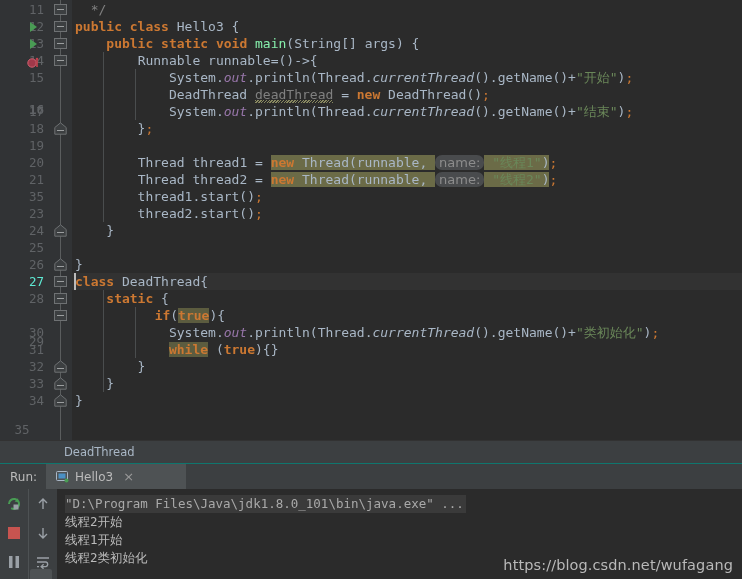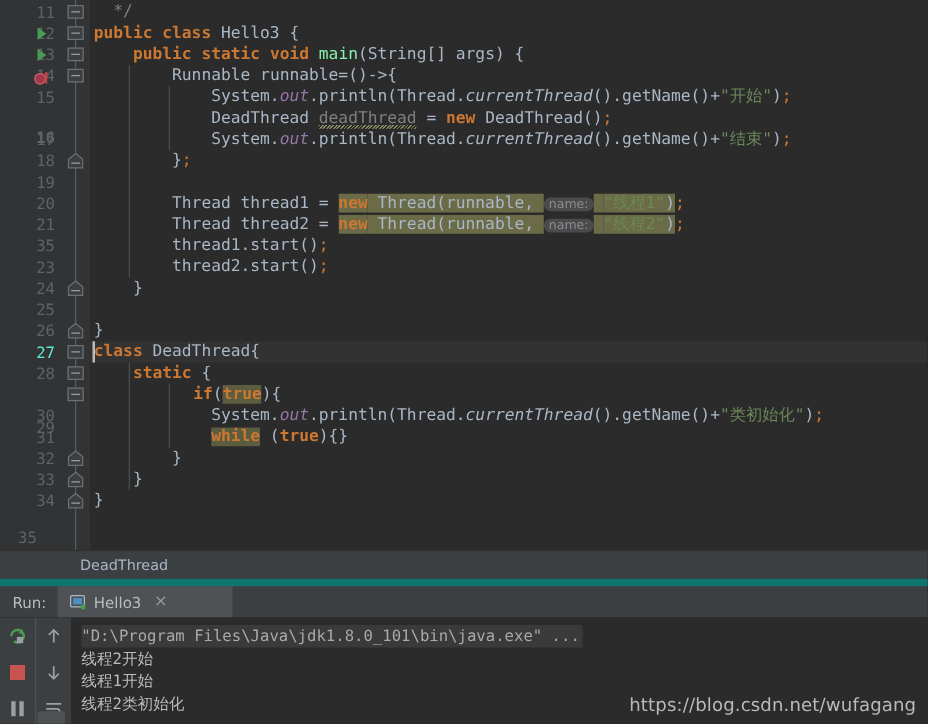--- a/index.html
+++ b/index.html
@@ -152,21 +152,21 @@
     opacity: .85;
   }
   .meth { color: #86efac; }
   .brace{ color: #a9b7c6; }
   .hl-search { background: #5c5c3f; color: #cc7832; font-weight: bold; }
   .hint {
     background: #494b4d;
     color: #8c8c8c;
     border-radius: 7px;
     padding: 0 4px;
-    font-size: 10px;
+    font-size: 13px;
     font-family: "DejaVu Sans", sans-serif;
   }
 
   
   .breadcrumb-bar {
     height: 22px;
     background: #3c3f41;
     border-top: 1px solid #323232;
     display: flex;
     align-items: center;
@@ -175,21 +175,21 @@
     color: #a9b7c6;
     padding-left: 64px;
     flex: 0 0 22px;
   }
 
   
   .run-header {
     height: 25px;
     flex: 0 0 25px;
     background: #3c3f41;
-    border-top: 6px solid #0f766e;
+    border-top: 1px solid #0f766e;
     display: flex;
     align-items: stretch;
     font-family: "DejaVu Sans", sans-serif;
     font-size: 12px;
   }
   .run-label {
     display: flex; align-items: center;
     padding: 0 9px 0 10px;
     color: #bbbbbb;
   }

